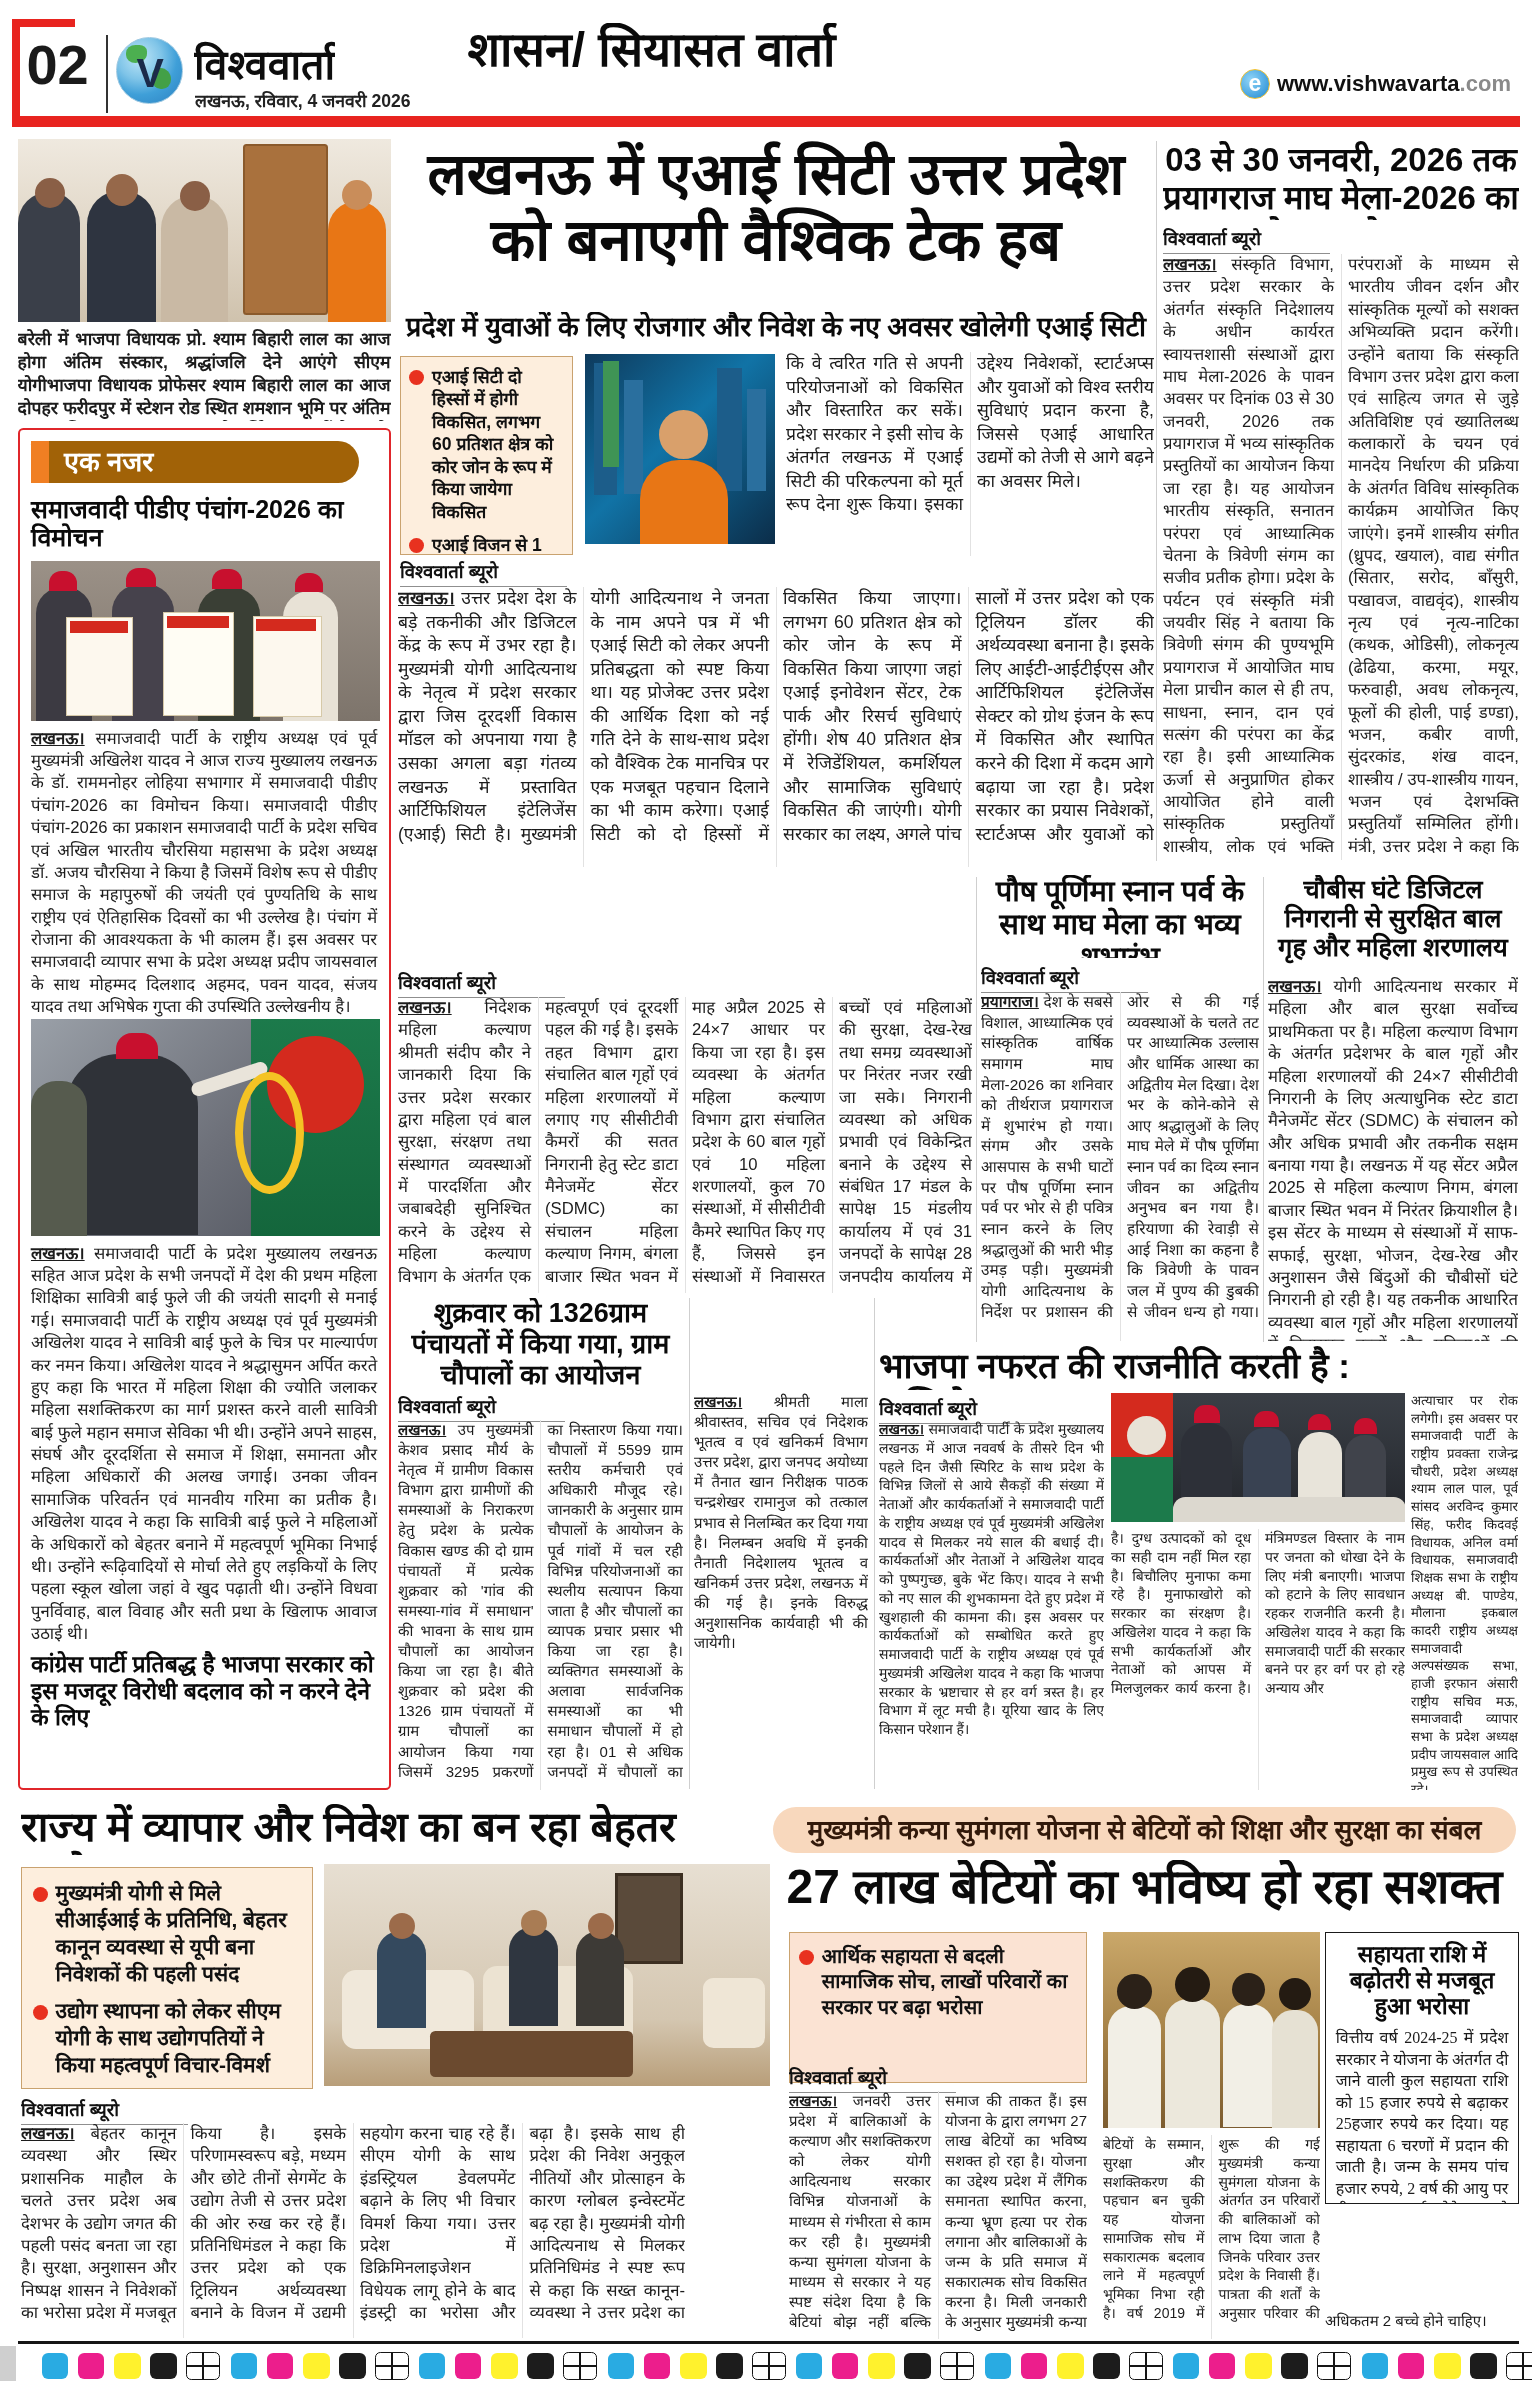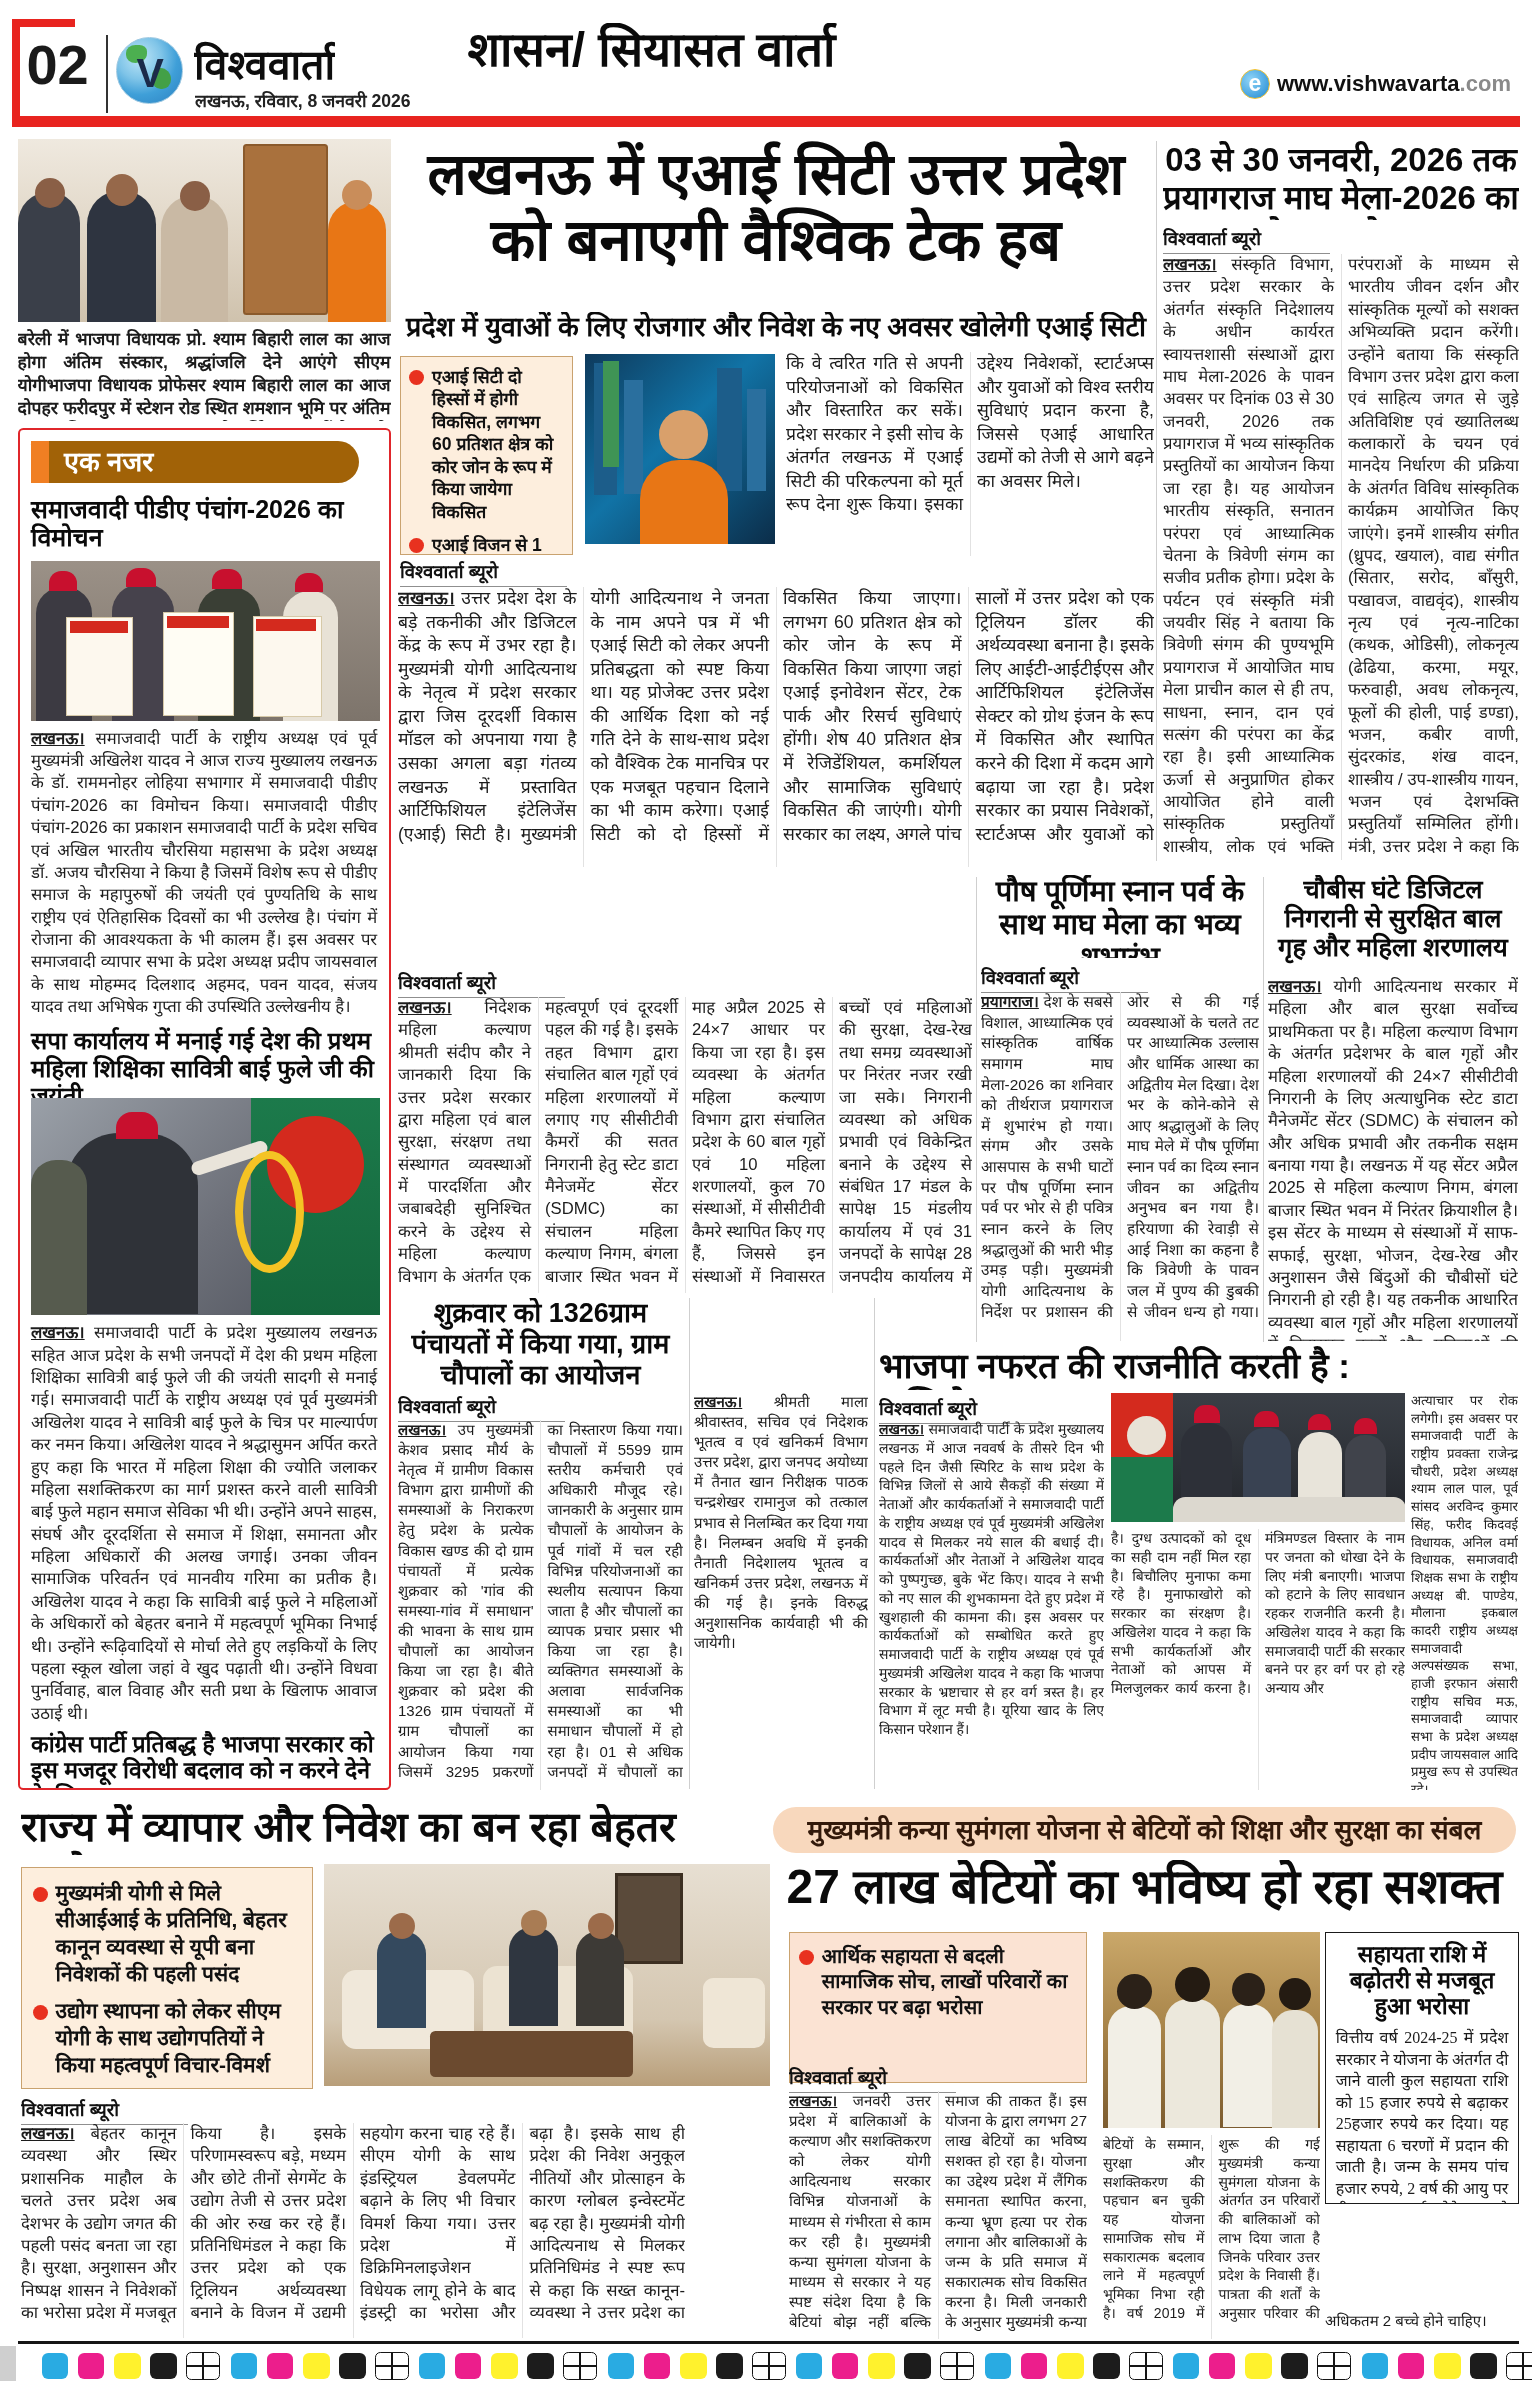--- a/index.html
+++ b/index.html
@@ -37,21 +37,21 @@
   <div class="abs" style="left:12.3px;top:19.4px;width:8px;height:104px;background:#e8241f;"></div>
   <div class="abs" style="left:12.3px;top:19.4px;width:63px;height:8px;background:#e8241f;"></div>
   <div class="abs" style="left:26.4px;top:32px;font-size:56px;font-weight:700;color:#1a1a1a;">02</div>
   <div class="abs" style="left:106px;top:35px;width:1.8px;height:78px;background:#333;"></div>
   <div class="abs" style="left:116px;top:37px;width:67px;height:67px;border-radius:50%;background:radial-gradient(circle at 35% 30%,#bfe6f7 0%,#7fc4e8 35%,#3f9fd8 60%,#2b7fc0 100%);border:1.8px solid #9ec9e2;">
       <div class="fig" style="left:8.8px;top:7px;width:21px;height:17.6px;background:#4caf50;border-radius:50% 40% 60% 50%;"></div>
       <div class="fig" style="left:35px;top:30px;width:19.4px;height:21px;background:#43a047;border-radius:40% 60% 50% 50%;"></div>
       <div class="fig" style="left:19.4px;top:12.3px;width:28px;height:37px;color:#1b2a4a;font-size:41px;font-weight:700;">V</div>
   </div>
   <div class="abs" style="left:194px;top:35px;font-size:41px;font-weight:700;color:#0d0d0d;">विश्ववार्ता</div>
-  <div class="abs" style="left:195px;top:88px;font-size:17.6px;font-weight:700;color:#222;">लखनऊ,  रविवार, 8 जनवरी 2026</div>
+  <div class="abs" style="left:195px;top:88px;font-size:17.6px;font-weight:700;color:#222;">लखनऊ,  रविवार, 4 जनवरी 2026</div>
   <div class="abs hl center" style="left:352px;top:23px;width:599px;font-size:48px;">शासन/ सियासत वार्ता</div>
   <div class="abs" style="left:1240px;top:69px;display:flex;align-items:center;gap:7px;">
       <div style="width:28px;height:28px;border-radius:50%;background:radial-gradient(circle at 35% 35%,#8fd4f7,#1e88d2);color:#fff;font-size:23px;font-weight:700;text-align:center;line-height:26.4px;border:1.8px solid #f0c030;">e</div>
       <div style="font-size:22px;font-weight:700;color:#111;"><span>www.vishwavarta</span><span style="color:#8a8a8a;">.com</span></div>
   </div>
   <div class="abs" style="left:12.3px;top:116px;width:1508px;height:10.6px;background:#e8241f;"></div>
 
   <div class="photo" style="left:17.6px;top:139px;width:373px;height:183px;background:linear-gradient(180deg,#efe9df 0%,#ded3c2 60%,#cfc2ad 100%);">
       <div class="fig" style="left:225px;top:5.3px;width:81px;height:167px;background:#a9713d;border-radius:3.5px;border:2.6px solid #8a5a2c;"></div>
       <div class="fig" style="left:0;top:53px;width:62px;height:130px;background:#3a3f49;border-radius:32px 32px 0 0;"></div>
@@ -85,21 +85,20 @@
           <div class="fig" style="left:35px;top:56px;width:65px;height:97px;background:#fdf8ee;border:1.8px solid #d6c9a8;"></div>
           <div class="fig" style="left:132px;top:51px;width:69px;height:102px;background:#fffdf4;border:1.8px solid #d6c9a8;"></div>
           <div class="fig" style="left:222px;top:55px;width:67px;height:99px;background:#fdf8ee;border:1.8px solid #d6c9a8;"></div>
           <div class="fig" style="left:39px;top:60px;width:58px;height:12.3px;background:#d42a1e;"></div>
           <div class="fig" style="left:136px;top:55px;width:62px;height:12.3px;background:#d42a1e;"></div>
           <div class="fig" style="left:225px;top:58px;width:60px;height:12.3px;background:#d42a1e;"></div>
       </div>
       <div class="body-txt" style="font-size:16.7px;height:291px;">
           <span class="dl">लखनऊ।</span> <span>समाजवादी पार्टी के राष्ट्रीय अध्यक्ष एवं पूर्व मुख्यमंत्री अखिलेश यादव ने आज राज्य मुख्यालय लखनऊ के डॉ. राममनोहर लोहिया सभागार में समाजवादी पीडीए पंचांग-2026 का विमोचन किया। समाजवादी पीडीए पंचांग-2026 का प्रकाशन समाजवादी पार्टी के प्रदेश सचिव एवं अखिल भारतीय चौरसिया महासभा के प्रदेश अध्यक्ष डॉ. अजय चौरसिया ने किया है जिसमें विशेष रूप से पीडीए समाज के महापुरुषों की जयंती एवं पुण्यतिथि के साथ राष्ट्रीय एवं ऐतिहासिक दिवसों का भी उल्लेख है। पंचांग में रोजाना की आवश्यकता के भी कालम हैं। इस अवसर पर समाजवादी व्यापार सभा के प्रदेश अध्यक्ष प्रदीप जायसवाल के साथ मोहम्मद दिलशाद अहमद, पवन यादव, संजय यादव तथा अभिषेक गुप्ता की उपस्थिति उल्लेखनीय है।</span>
       </div>
-      <div class="hl" style="font-size:24px;margin:8.8px 0 8.8px 0;height:62px;">सपा कार्यालय में मनाई गई देश की प्रथम महिला शिक्षिका सावित्री बाई फुले जी की जयंती</div>
       <div style="position:relative;width:349px;height:217px;overflow:hidden;background:linear-gradient(135deg,#9aa0a8 0%,#6d7079 55%,#4c505a 100%);margin-bottom:7px;">
           <div class="fig" style="left:220px;top:0;width:129px;height:217px;background:linear-gradient(180deg,#1c7a4b 0%,#14663c 100%);"></div>
           <div class="fig" style="left:236px;top:17.6px;width:97px;height:97px;background:#d42a1e;border-radius:50%;"></div>
           <div class="fig" style="left:35px;top:35px;width:132px;height:181px;background:#2f3238;border-radius:53px 53px 0 0;"></div>
           <div class="fig" style="left:85px;top:14px;width:42px;height:26.4px;background:#c8102e;border-radius:16px 16px 0 0;"></div>
           <div class="fig" style="left:159px;top:53px;width:79px;height:14px;background:#e9e4da;border-radius:7px;transform:rotate(-18deg);"></div>
           <div class="fig" style="left:204px;top:53px;width:53px;height:106px;border:8.8px solid #f4c324;border-radius:50%;background:transparent;"></div>
           <div class="fig" style="left:0px;top:62px;width:56px;height:155px;background:#565b4e;border-radius:25px 25px 0 0;"></div>
       </div>
       <div class="body-txt" style="font-size:16.7px;height:398px;">

